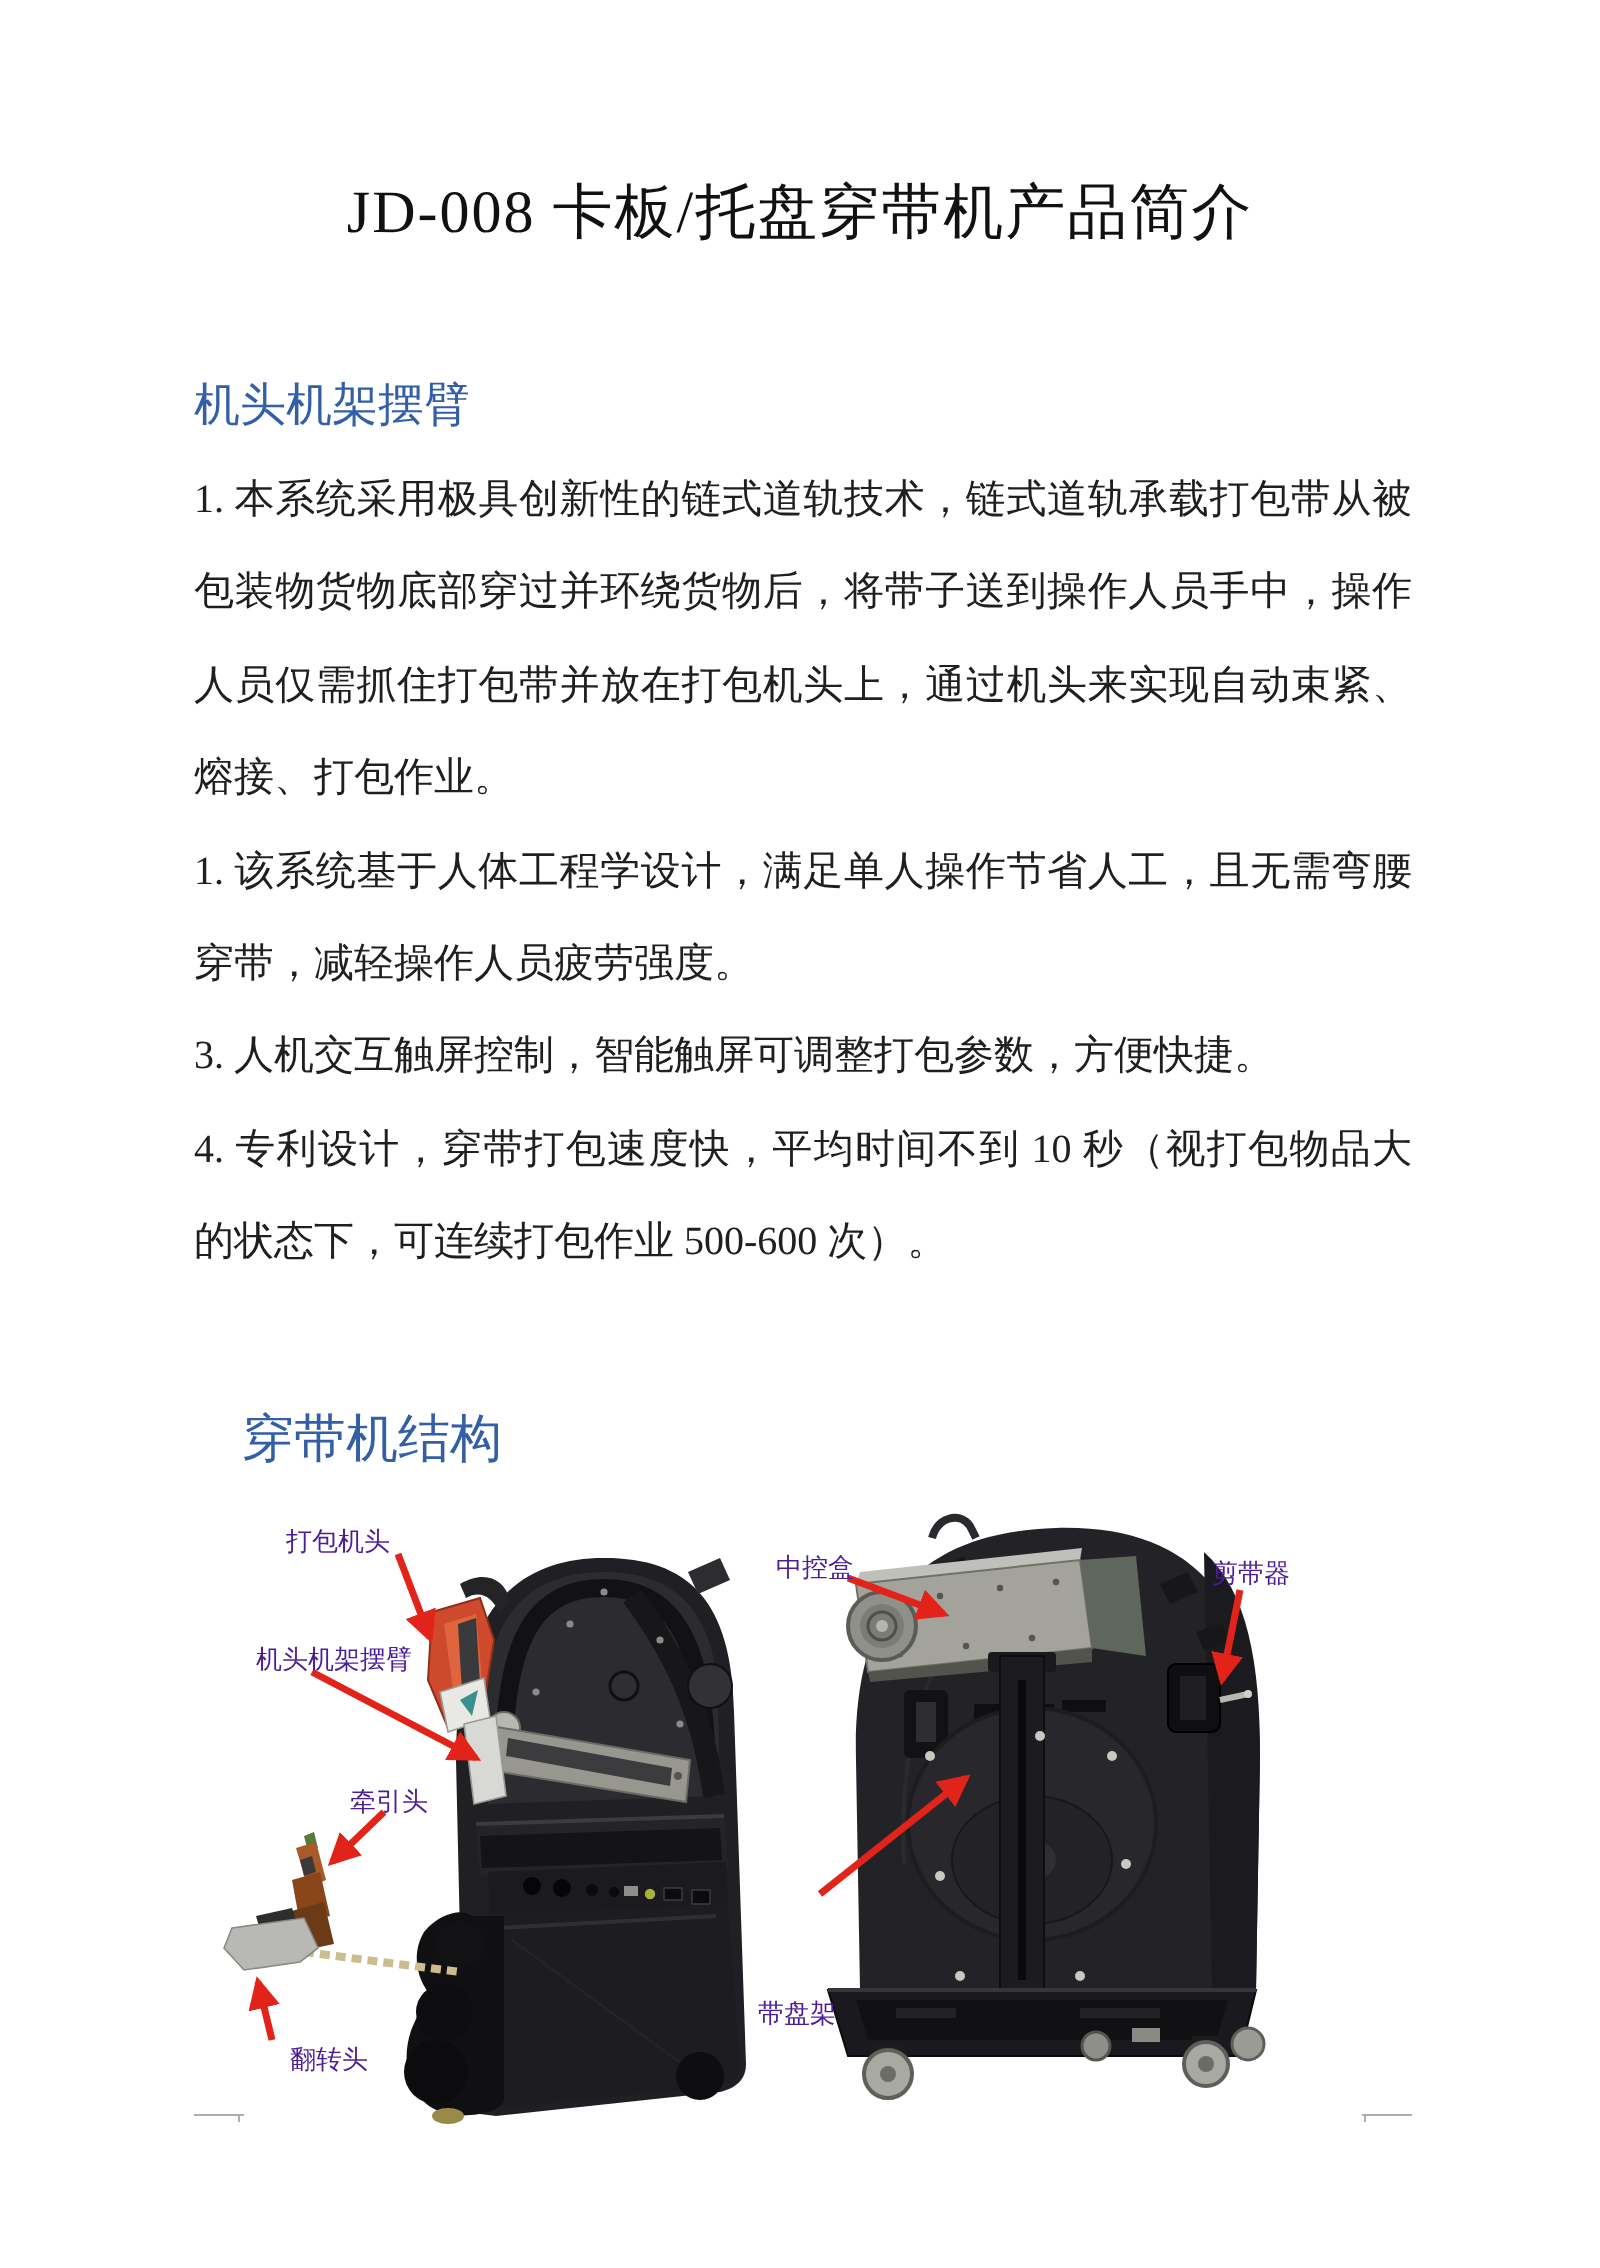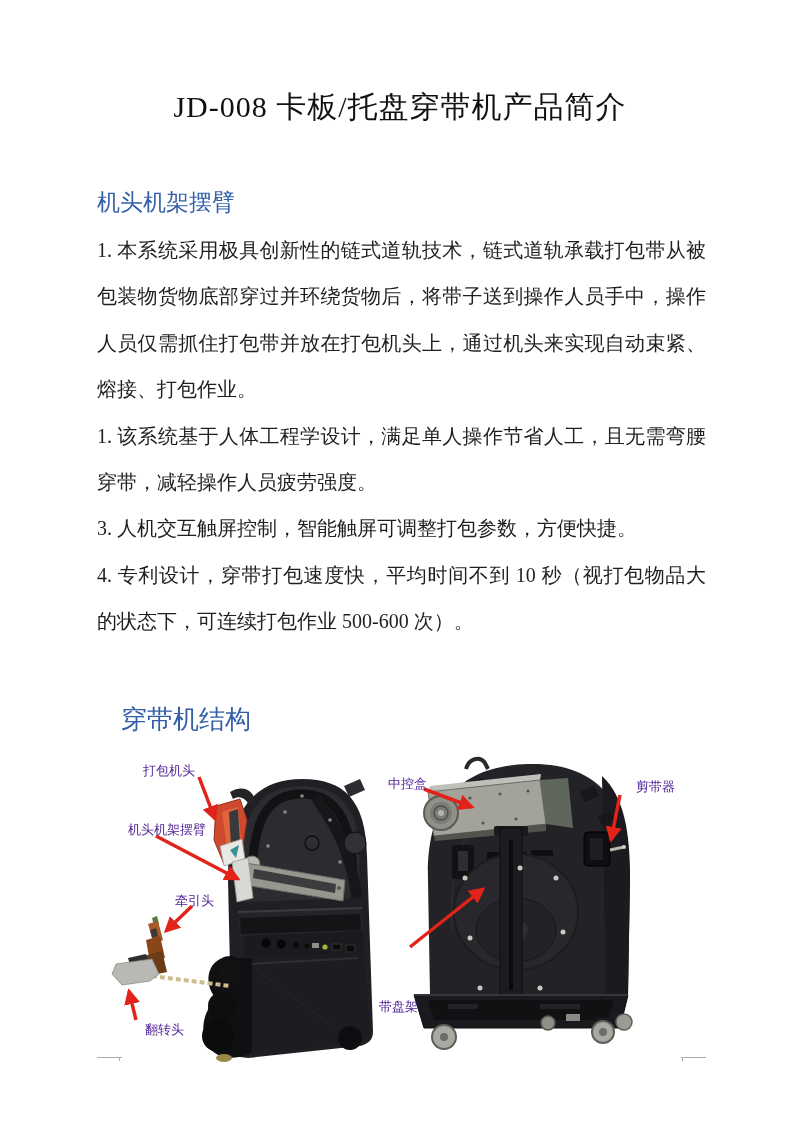--- a/index.html
+++ b/index.html
@@ -267,21 +267,21 @@
       <line x1="620" y1="795" x2="611" y2="840" marker-end="url(#ah)"></line>
       <line x1="410" y1="947" x2="483" y2="889" marker-end="url(#ah)"></line>
     </g>
   </svg>
 
   <span class="fig-label" style="left:143px;top:762px;">打包机头</span>
   <span class="fig-label" style="left:128px;top:821px;">机头机架摆臂</span>
   <span class="fig-label" style="left:175px;top:892px;">牵引头</span>
   <span class="fig-label" style="left:145px;top:1021px;">翻转头</span>
   <span class="fig-label" style="left:388px;top:775px;">中控盒</span>
-  <span class="fig-label" style="left:636px;top:778px;">剪带器</span>
+  <span class="fig-label" style="left:606px;top:778px;">剪带器</span>
   <span class="fig-label" style="left:379px;top:998px;">带盘架</span>
 
   <div class="corner-mark cm-left">
       <span class="tick"></span>
     </div>
   <div class="corner-mark cm-right">
       <span class="tick"></span>
     </div>
 
 </div>

